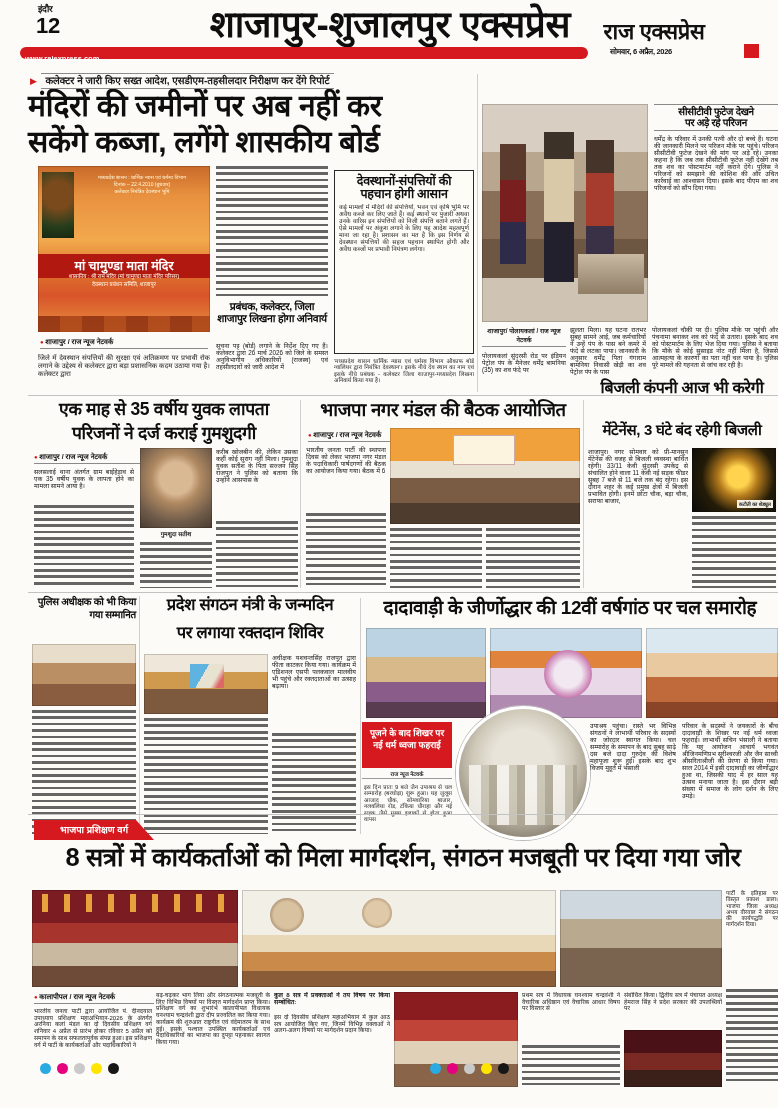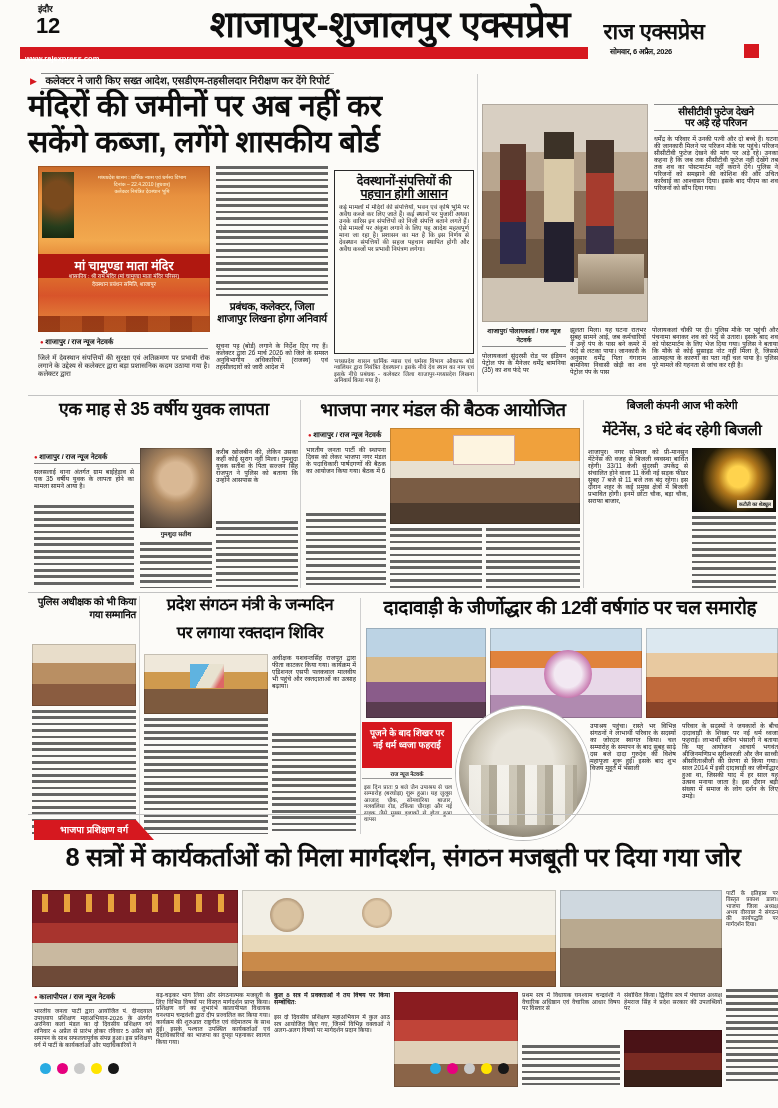--- a/index.html
+++ b/index.html
@@ -21,21 +21,21 @@
 </style>
 </head>
 <body>
 
 <div id="page">
 
   <div class="abs hd" style="left:38px;top:5px;width:60px;font-size:9px;">इंदौर</div>
   <div class="abs hd" style="left:36px;top:14px;width:50px;font-size:22px;">12</div>
   <div class="abs hd ctr" style="left:140px;top:6px;width:500px;font-size:37px;">शाजापुर-शुजालपुर एक्सप्रेस</div>
   <div class="abs hd ctr" style="left:579px;top:20px;width:150px;font-size:22px;color:#111;">राज एक्सप्रेस</div>
-  <div class="abs redbox" style="left:20px;top:47px;width:568px;height:12px;">
+  <div class="abs redbox" style="left:20px;top:47px;width:568px;height:12px;border-radius:6px;">
     <span style="font-size:7.5px;padding-left:5px;line-height:12px;display:inline-block;">www.rajexpress.com</span>
   </div>
   <div class="abs hd" style="left:610px;top:48px;width:120px;font-size:7.5px;">सोमवार, 6 अप्रैल, 2026</div>
   <div class="abs redbox" style="left:744px;top:44px;width:15px;height:14px;"></div>
 
   <div class="abs hd" style="left:28px;top:90px;width:448px;font-size:30px;">मंदिरों की जमीनों पर अब नहीं कर</div>
   <div class="abs" style="left:30px;top:70px;width:444px;height:18px;">
     <span style="color:#d6181f;font-size:9px;">▶</span>
     <span class="kickline" style="font-size:10px;font-weight:bold;padding:1px 4px 2px;">कलेक्टर ने जारी किए सख्त आदेश, एसडीएम-तहसीलदार निरीक्षण कर देंगे रिपोर्ट</span>
   </div>
@@ -57,21 +57,21 @@
   </div>
   <div class="abs byline" style="left:40px;top:337px;width:168px;">शाजापुर / राज न्यूज नेटवर्क</div>
   <div class="abs bt" style="left:38px;top:354px;width:172px;height:38px;font-size:7px;">जिले में देवस्थान संपत्तियों की सुरक्षा एवं अतिक्रमण पर प्रभावी रोक लगाने के उद्देश्य से कलेक्टर द्वारा बड़ा प्रशासनिक कदम उठाया गया है। कलेक्टर द्वारा</div>
 
   <div class="abs greek" style="left:216px;top:166px;width:112px;height:130px;"></div>
   <div class="abs hd ctr" style="left:216px;top:300px;width:112px;font-size:10.5px;line-height:1.15;">प्रबंधक, कलेक्टर, जिला शाजापुर लिखना होगा अनिवार्य</div>
   <div class="abs bt" style="left:216px;top:342px;width:112px;height:50px;">सूचना पट्ट (बोर्ड) लगाने के निर्देश दिए गए हैं। कलेक्टर द्वारा 26 मार्च 2026 को जिले के समस्त अनुविभागीय अधिकारियों (राजस्व) एवं तहसीलदारों को जारी आदेश में</div>
 
   <div class="abs boxed" style="left:334px;top:170px;width:140px;height:184px;padding:4px;box-sizing:border-box;">
     <div class="hd ctr" style="font-size:12.5px;">देवस्थानों-संपत्तियों की</div>
-    <div class="hd ctr" style="font-size:12.5px;text-decoration:underline;">पहचान होगी आसान</div>
+    <div class="hd ctr" style="font-size:12.5px;">पहचान होगी आसान</div>
     <div class="bt" style="margin-top:3px;height:142px;font-size:6.2px;">कई मामलों में मंदिरों की संपत्तियों, भवन एवं कृषि भूमि पर अवैध कब्जे कर लिए जाते हैं। कई स्थानों पर पुजारी अथवा उनके वारिस इन संपत्तियों को निजी संपत्ति बताने लगते हैं। ऐसे मामलों पर अंकुश लगाने के लिए यह आदेश महत्वपूर्ण माना जा रहा है। प्रशासन का मत है कि इस निर्णय से देवस्थान संपत्तियों की सहज पहचान स्थापित होगी और अवैध कब्जों पर प्रभावी नियंत्रण लगेगा।</div>
   </div>
   <div class="abs bt" style="left:334px;top:358px;width:140px;height:36px;font-size:5.8px;">'मध्यप्रदेश शासन धार्मिक न्यास एवं धर्मस्व विभाग औकाफ बोर्ड ग्वालियर द्वारा नियंत्रित देवस्थान'। इसके नीचे देव स्थान का नाम एवं इसके नीचे प्रबंधक - कलेक्टर जिला शाजापुर-मध्यप्रदेश लिखना अनिवार्य किया गया है।</div>
 
   <div class="abs vrule" style="left:477px;top:74px;width:1px;height:318px;"></div>
   <div class="abs photo" style="left:482px;top:104px;width:166px;height:218px;background:linear-gradient(180deg,#d8cfc2 0 22%,#b9a68f 22% 40%,#8a6f58 40% 62%,#6e5742 62% 80%,#cfc4b4 80% 100%);">
     <div style="position:absolute;left:18px;top:40px;width:26px;height:120px;background:linear-gradient(#5b3a2e 0 30%,#7a1f1f 30% 65%,#2e2a4a 65% 100%);"></div>
     <div style="position:absolute;left:62px;top:28px;width:30px;height:150px;background:linear-gradient(#3c3227 0 18%,#d9c9a8 18% 60%,#23202e 60% 100%);"></div>
     <div style="position:absolute;left:104px;top:36px;width:28px;height:130px;background:linear-gradient(#46342a 0 25%,#a63c2e 25% 66%,#3a3147 66% 100%);"></div>
     <div style="position:absolute;left:96px;top:150px;width:66px;height:40px;background:linear-gradient(#c9b9a2,#8f7d66);"></div>
@@ -84,20 +84,21 @@
     <div class="bt" style="margin-top:4px;height:180px;">धर्मेंद्र के परिवार में उनकी पत्नी और दो बच्चे हैं। घटना की जानकारी मिलने पर परिजन मौके पर पहुंचे। परिजन सीसीटीवी फुटेज देखने की मांग पर अड़े रहे। उनका कहना है कि जब तक सीसीटीवी फुटेज नहीं देखेंगे तब तक शव का पोस्टमार्टम नहीं कराने देंगे। पुलिस ने परिजनों को समझाने की कोशिश की और उचित कार्रवाई का आश्वासन दिया। इसके बाद पीएम का शव परिजनों को सौंप दिया गया।</div>
   </div>
   <div class="abs ctr" style="left:482px;top:326px;width:84px;font-size:6.3px;font-weight:bold;border-bottom:1px solid #8a8a8a;padding-bottom:2px;">शाजापुर/ पोलायकलां / राज न्यूज नेटवर्क</div>
   <div class="abs bt" style="left:482px;top:352px;width:84px;height:40px;">पोलायकलां सुंदरसी रोड पर इंडियन पेट्रोल पंप के मैनेजर धर्मेंद्र बामनिया (35) का शव फंदे पर</div>
   <div class="abs bt" style="left:570px;top:326px;width:76px;height:66px;">झूलता मिला। यह घटना रातभर सुबह सामने आई, जब कर्मचारियों ने उन्हें पंप के पास बने कमरे में फंदे से लटका पाया। जानकारी के अनुसार धर्मेंद्र पिता गंगाराम बामनिया निवासी खेड़ी का शव पेट्रोल पंप के पास</div>
   <div class="abs bt" style="left:652px;top:326px;width:126px;height:66px;">पोलायकलां चौकी पर दी। पुलिस मौके पर पहुंची और पंचनामा बनाकर शव को फंदे से उतारा। इसके बाद शव को पोस्टमार्टम के लिए भेज दिया गया। पुलिस ने बताया कि मौके से कोई सुसाइड नोट नहीं मिला है, जिससे आत्महत्या के कारणों का पता नहीं चल पाया है। पुलिस पूरे मामले की गहनता से जांच कर रही है।</div>
 
   <div class="abs rule" style="left:28px;top:395px;width:750px;height:1px;"></div>
 
   <div class="abs hd ctr" style="left:30px;top:400px;width:268px;font-size:17.5px;">एक माह से 35 वर्षीय युवक लापता</div>
+  <div class="abs hd ctr" style="left:30px;top:424px;width:268px;font-size:17.5px;">परिजनों ने दर्ज कराई गुमशुदगी</div>
   <div class="abs byline" style="left:34px;top:452px;width:118px;">शाजापुर / राज न्यूज नेटवर्क</div>
   <div class="abs photo" style="left:140px;top:448px;width:72px;height:80px;background:radial-gradient(circle at 50% 38%,#d9b894 0 26%,#b08a62 40%,#6e5a49 72%,#4a3c30 100%);"></div>
   <div class="abs ctr" style="left:140px;top:530px;width:72px;font-size:6px;font-weight:bold;">गुमशुदा सतीश</div>
   <div class="abs" style="left:34px;top:468px;width:100px;height:120px;">
     <div class="bt" style="height:34px;">सलसलाई थाना अंतर्गत ग्राम बाईहेड़ाव से एक 35 वर्षीय युवक के लापता होने का मामला सामने आया है।</div>
     <div class="greek" style="height:82px;margin-top:3px;"></div>
   </div>
   <div class="abs greek" style="left:140px;top:542px;width:72px;height:46px;"></div>
   <div class="abs" style="left:216px;top:448px;width:82px;height:140px;">
     <div class="bt" style="height:70px;">करीब खोजबीन की, लेकिन उसका कहीं कोई सुराग नहीं मिला। गुमशुदा युवक सतीश के पिता सज्जन सिंह राजपूत ने पुलिस को बताया कि उन्होंने आसपास के</div>
@@ -111,21 +112,21 @@
     <div style="position:absolute;left:64px;top:8px;width:60px;height:28px;background:#fdf4e0;box-shadow:0 0 0 1px #caa;"></div>
   </div>
   <div class="abs" style="left:306px;top:446px;width:80px;height:142px;">
     <div class="bt" style="height:64px;">भारतीय जनता पार्टी की स्थापना दिवस को लेकर भाजपा नगर मंडल के पदाधिकारी पार्षदगणों की बैठक का आयोजन किया गया। बैठक में 6</div>
     <div class="greek" style="height:72px;margin-top:3px;"></div>
   </div>
   <div class="abs greek" style="left:390px;top:528px;width:92px;height:60px;"></div>
   <div class="abs greek" style="left:486px;top:528px;width:94px;height:60px;"></div>
 
   <div class="abs vrule" style="left:583px;top:400px;width:1px;height:188px;"></div>
-  <div class="abs hd ctr" style="left:586px;top:400px;width:192px;font-size:11px;text-align:center;">बिजली कंपनी आज भी करेगी</div>
+  <div class="abs hd ctr" style="left:586px;top:380px;width:192px;font-size:16px;text-align:center;">बिजली कंपनी आज भी करेगी</div>
   <div class="abs hd ctr" style="left:586px;top:422px;width:192px;font-size:15px;">मेंटेनेंस, 3 घंटे बंद रहेगी बिजली</div>
   <div class="abs bt" style="left:588px;top:448px;width:100px;height:140px;">शाजापुर। नगर सोमवार को प्री-मानसून मेंटेनेंस की वजह से बिजली व्यवस्था बाधित रहेगी। 33/11 केवी सुंदरसी उपकेंद्र से संचालित होने वाला 11 केवी नई सड़क फीडर सुबह 7 बजे से 11 बजे तक बंद रहेगा। इस दौरान शहर के कई प्रमुख क्षेत्रों में बिजली प्रभावित होगी। इनमें छोटा चौक, बड़ा चौक, सराफा बाजार,</div>
   <div class="abs photo" style="left:692px;top:448px;width:84px;height:64px;background:radial-gradient(circle at 55% 45%,#ffd34d 0 18%,#b3791c 34%,#241c08 62%,#0a0a0a 100%);">
     <div style="position:absolute;right:3px;bottom:4px;background:#f4f0e4;color:#222;font-size:5px;font-weight:bold;padding:1px 2px;">कटौती का शेड्यूल</div>
   </div>
   <div class="abs greek" style="left:692px;top:516px;width:84px;height:72px;"></div>
 
   <div class="abs rule" style="left:28px;top:592px;width:750px;height:1px;"></div>
 
   <div class="abs hd ctr" style="left:30px;top:596px;width:106px;font-size:10px;line-height:1.25;text-align:right;">पुलिस अधीक्षक को भी किया गया सम्मानित</div>

